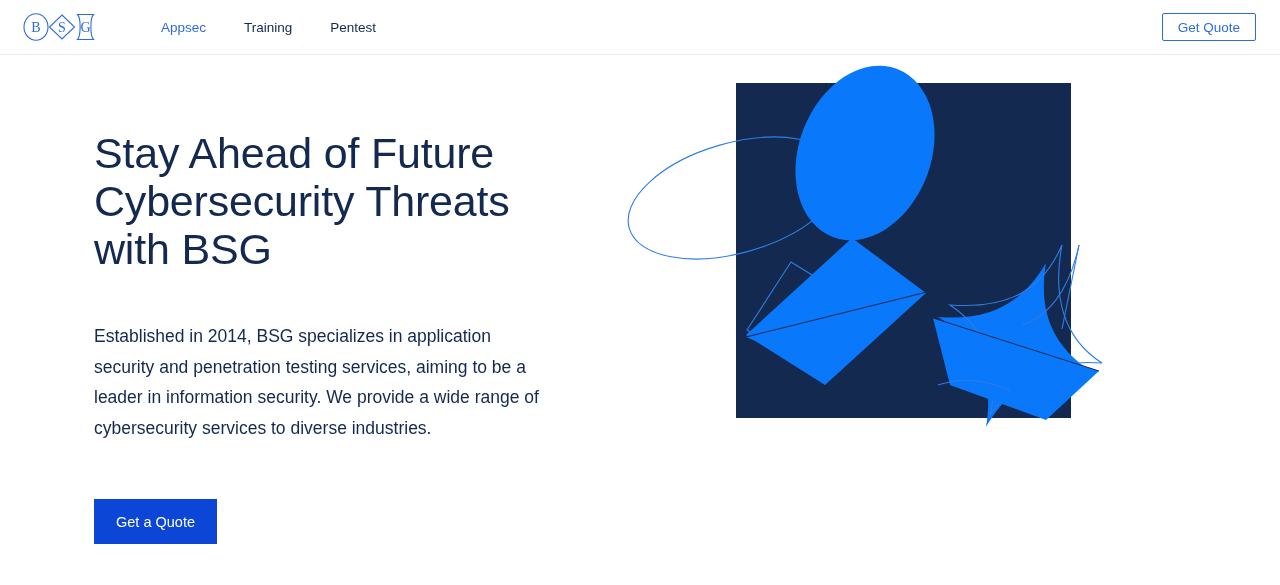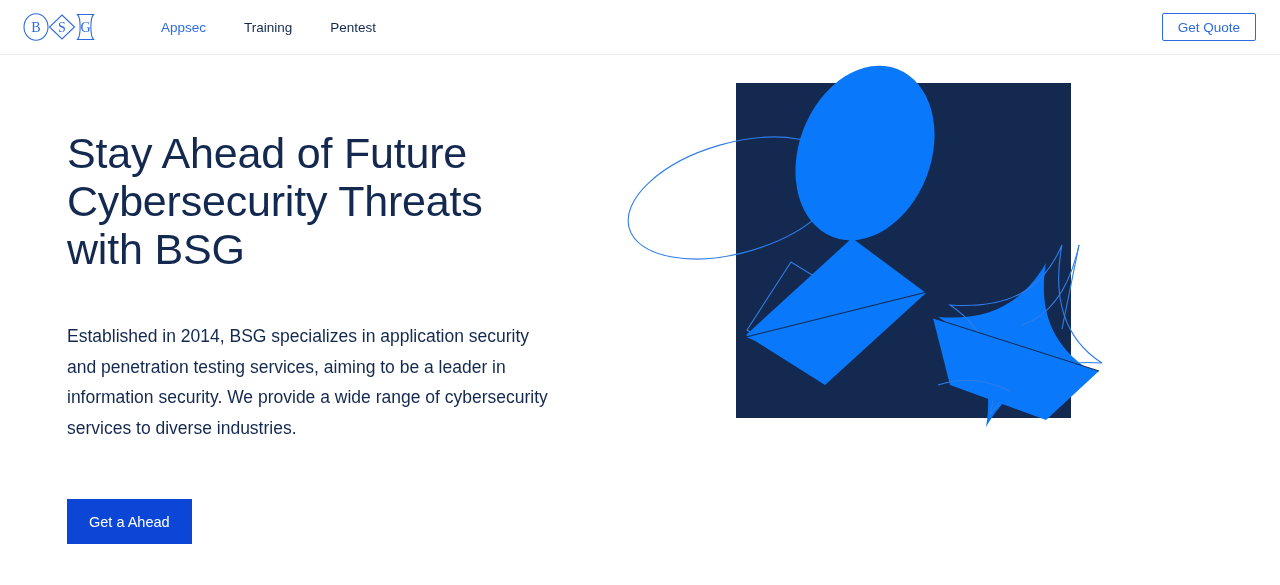--- a/index.html
+++ b/index.html
@@ -78,21 +78,21 @@
 
   
   .hero{
     position:relative;
     height:530px;
     display:flex;
     align-items:flex-start;
   }
   .hero-copy{
     width:560px;
-    padding-left:67px;
+    padding-left:94px;
     padding-top:74px;
     flex:0 0 auto;
   }
   .hero-title{
     margin:0;
     font-size:43px;
     line-height:48px;
     font-weight:400;
     color:var(--navy);
     letter-spacing:-0.2px;
@@ -157,21 +157,21 @@
   </nav>
 
   <button class="header-cta">Get Quote</button>
 </header>
 
 <main class="hero">
 
   <div class="hero-copy">
     <h1 class="hero-title">Stay Ahead of Future Cybersecurity Threats with BSG</h1>
     <p class="hero-sub">Established in 2014, BSG specializes in application security and penetration testing services, aiming to be a leader in information security. We provide a wide range of cybersecurity services to diverse industries.</p>
-    <button class="hero-button">Get a Ahead</button>
+    <button class="hero-button">Get a Quote</button>
   </div>
 
   <div class="hero-art">
     <svg width="520" height="520" viewBox="0 0 520 520">
 
       <rect x="86" y="28" width="335" height="335" fill="#13294f"></rect>
 
       <ellipse cx="85" cy="143" rx="110" ry="55" transform="rotate(-16 85 143)" fill="none" stroke="#2f7de8" stroke-width="1.1"></ellipse>
 
       <ellipse cx="215" cy="98" rx="66" ry="90" transform="rotate(21 215 98)" fill="#0a78fa"></ellipse>

